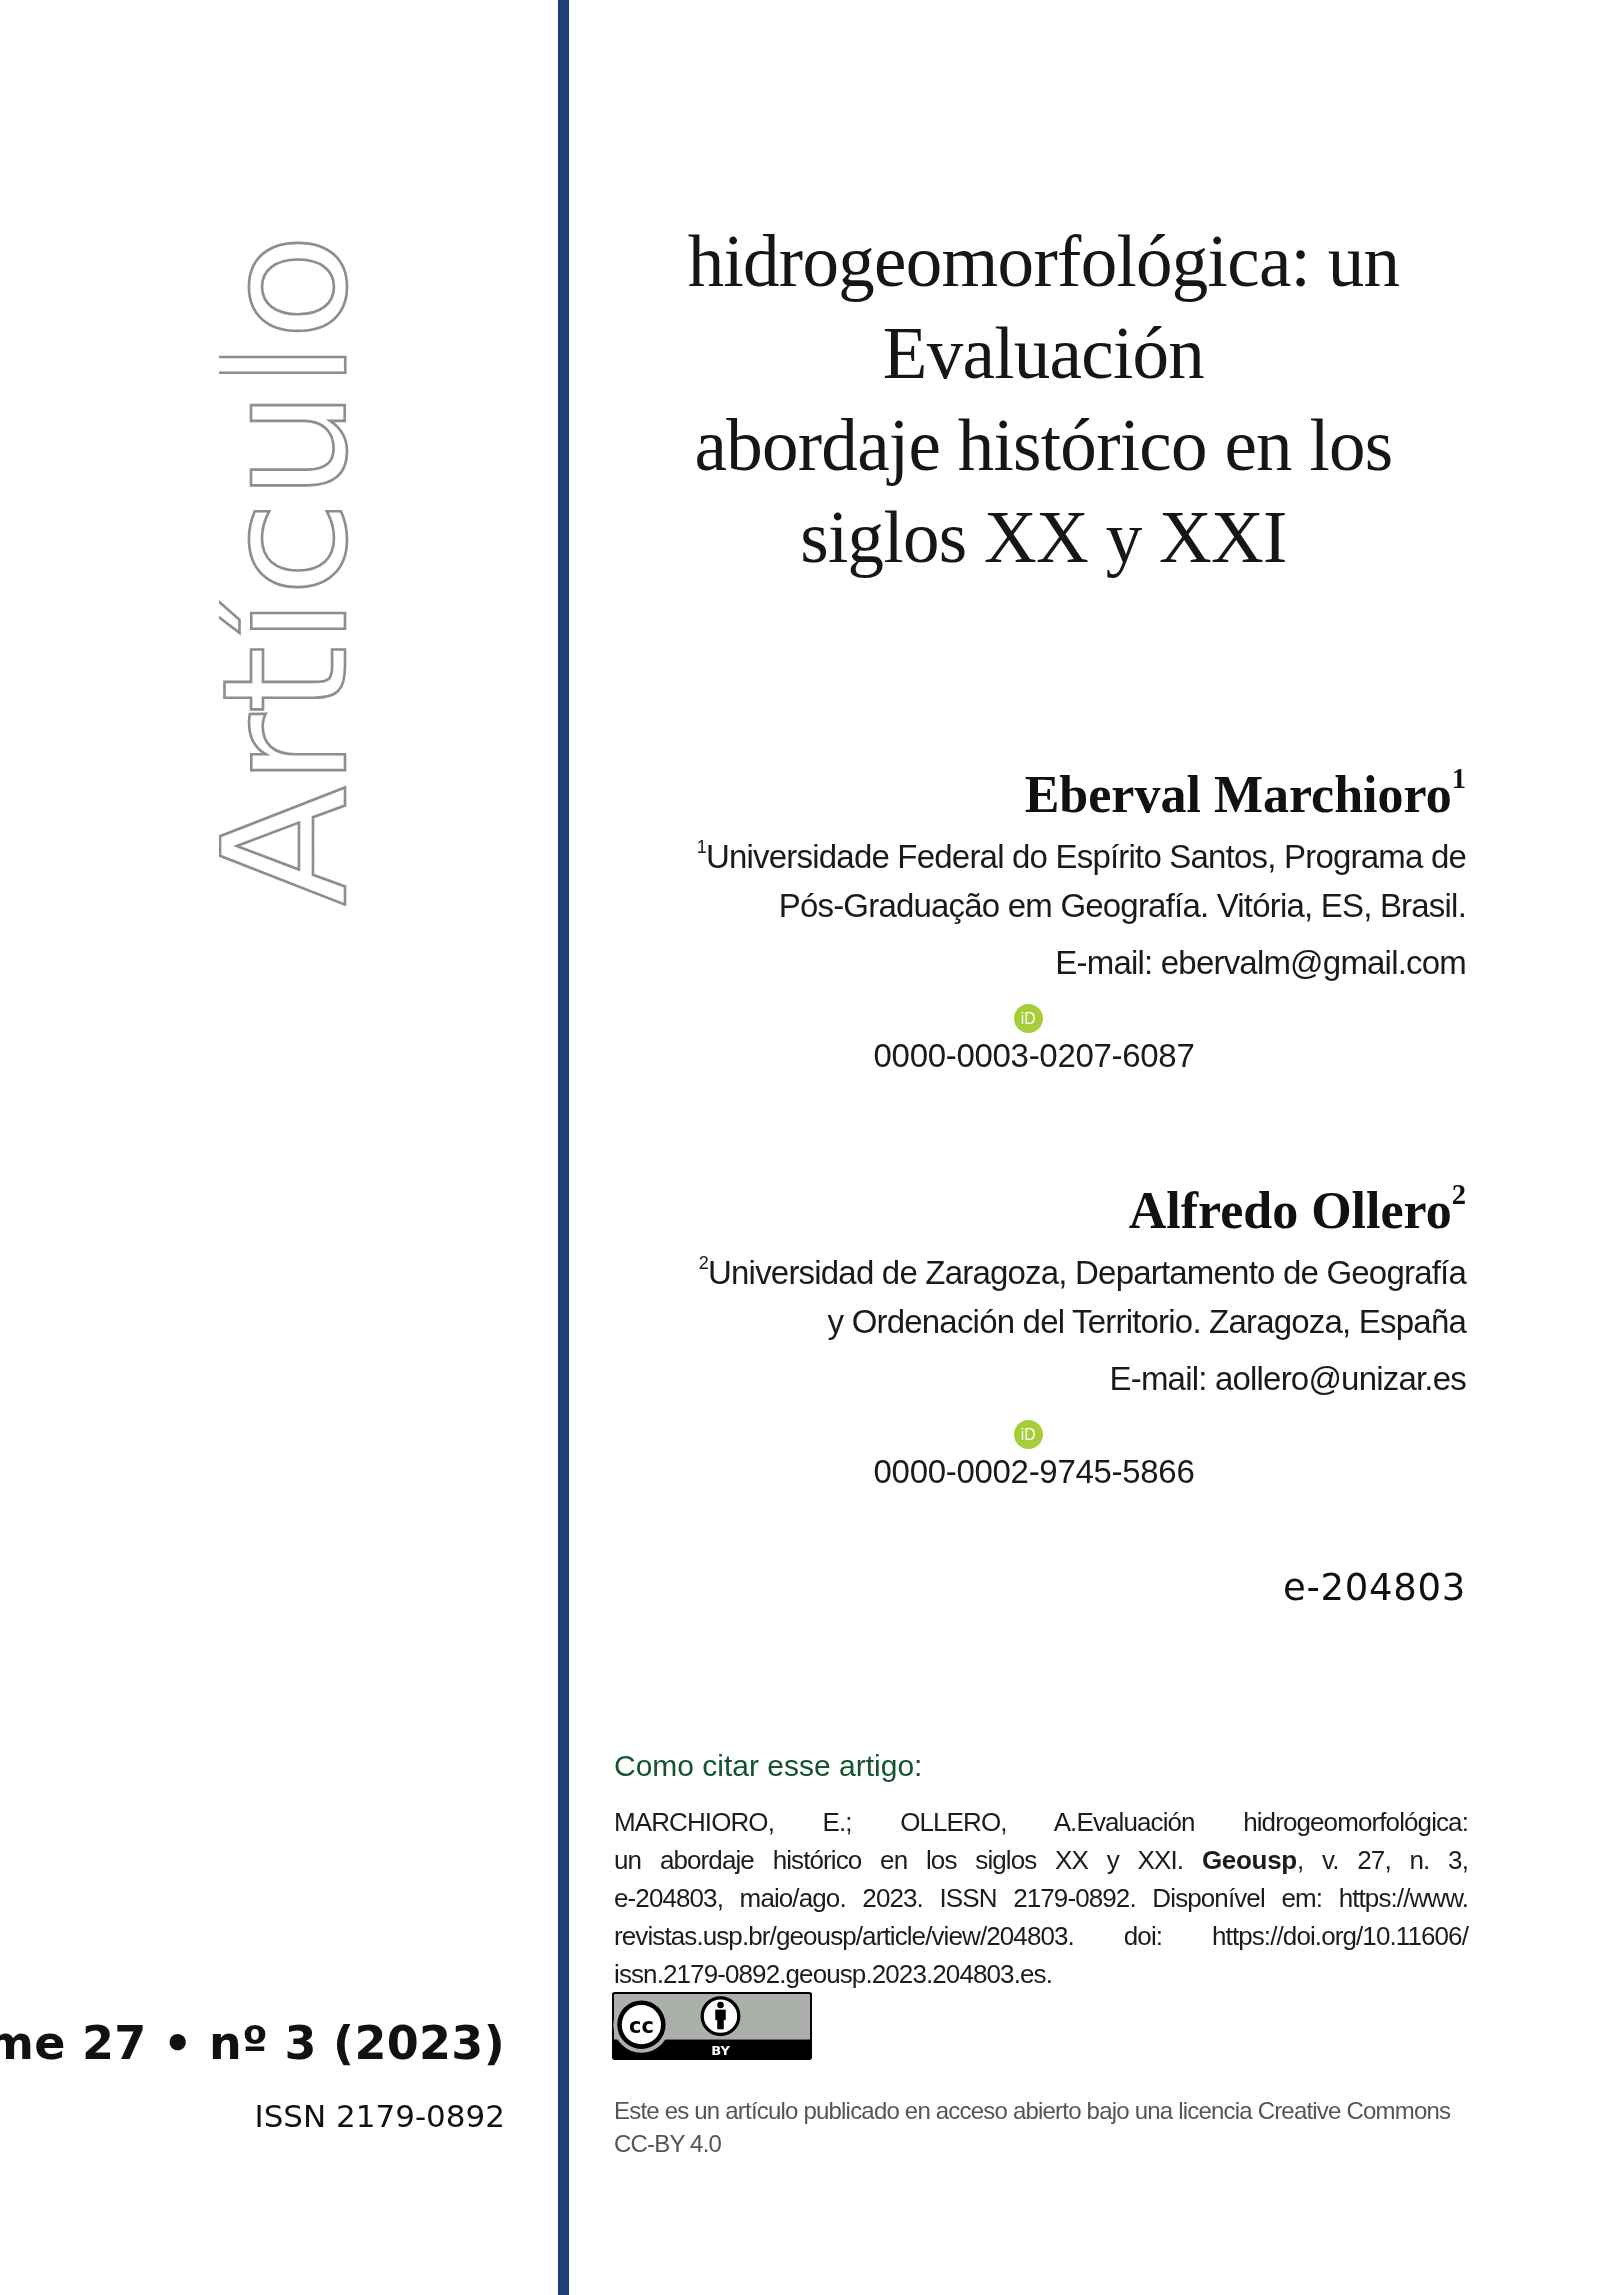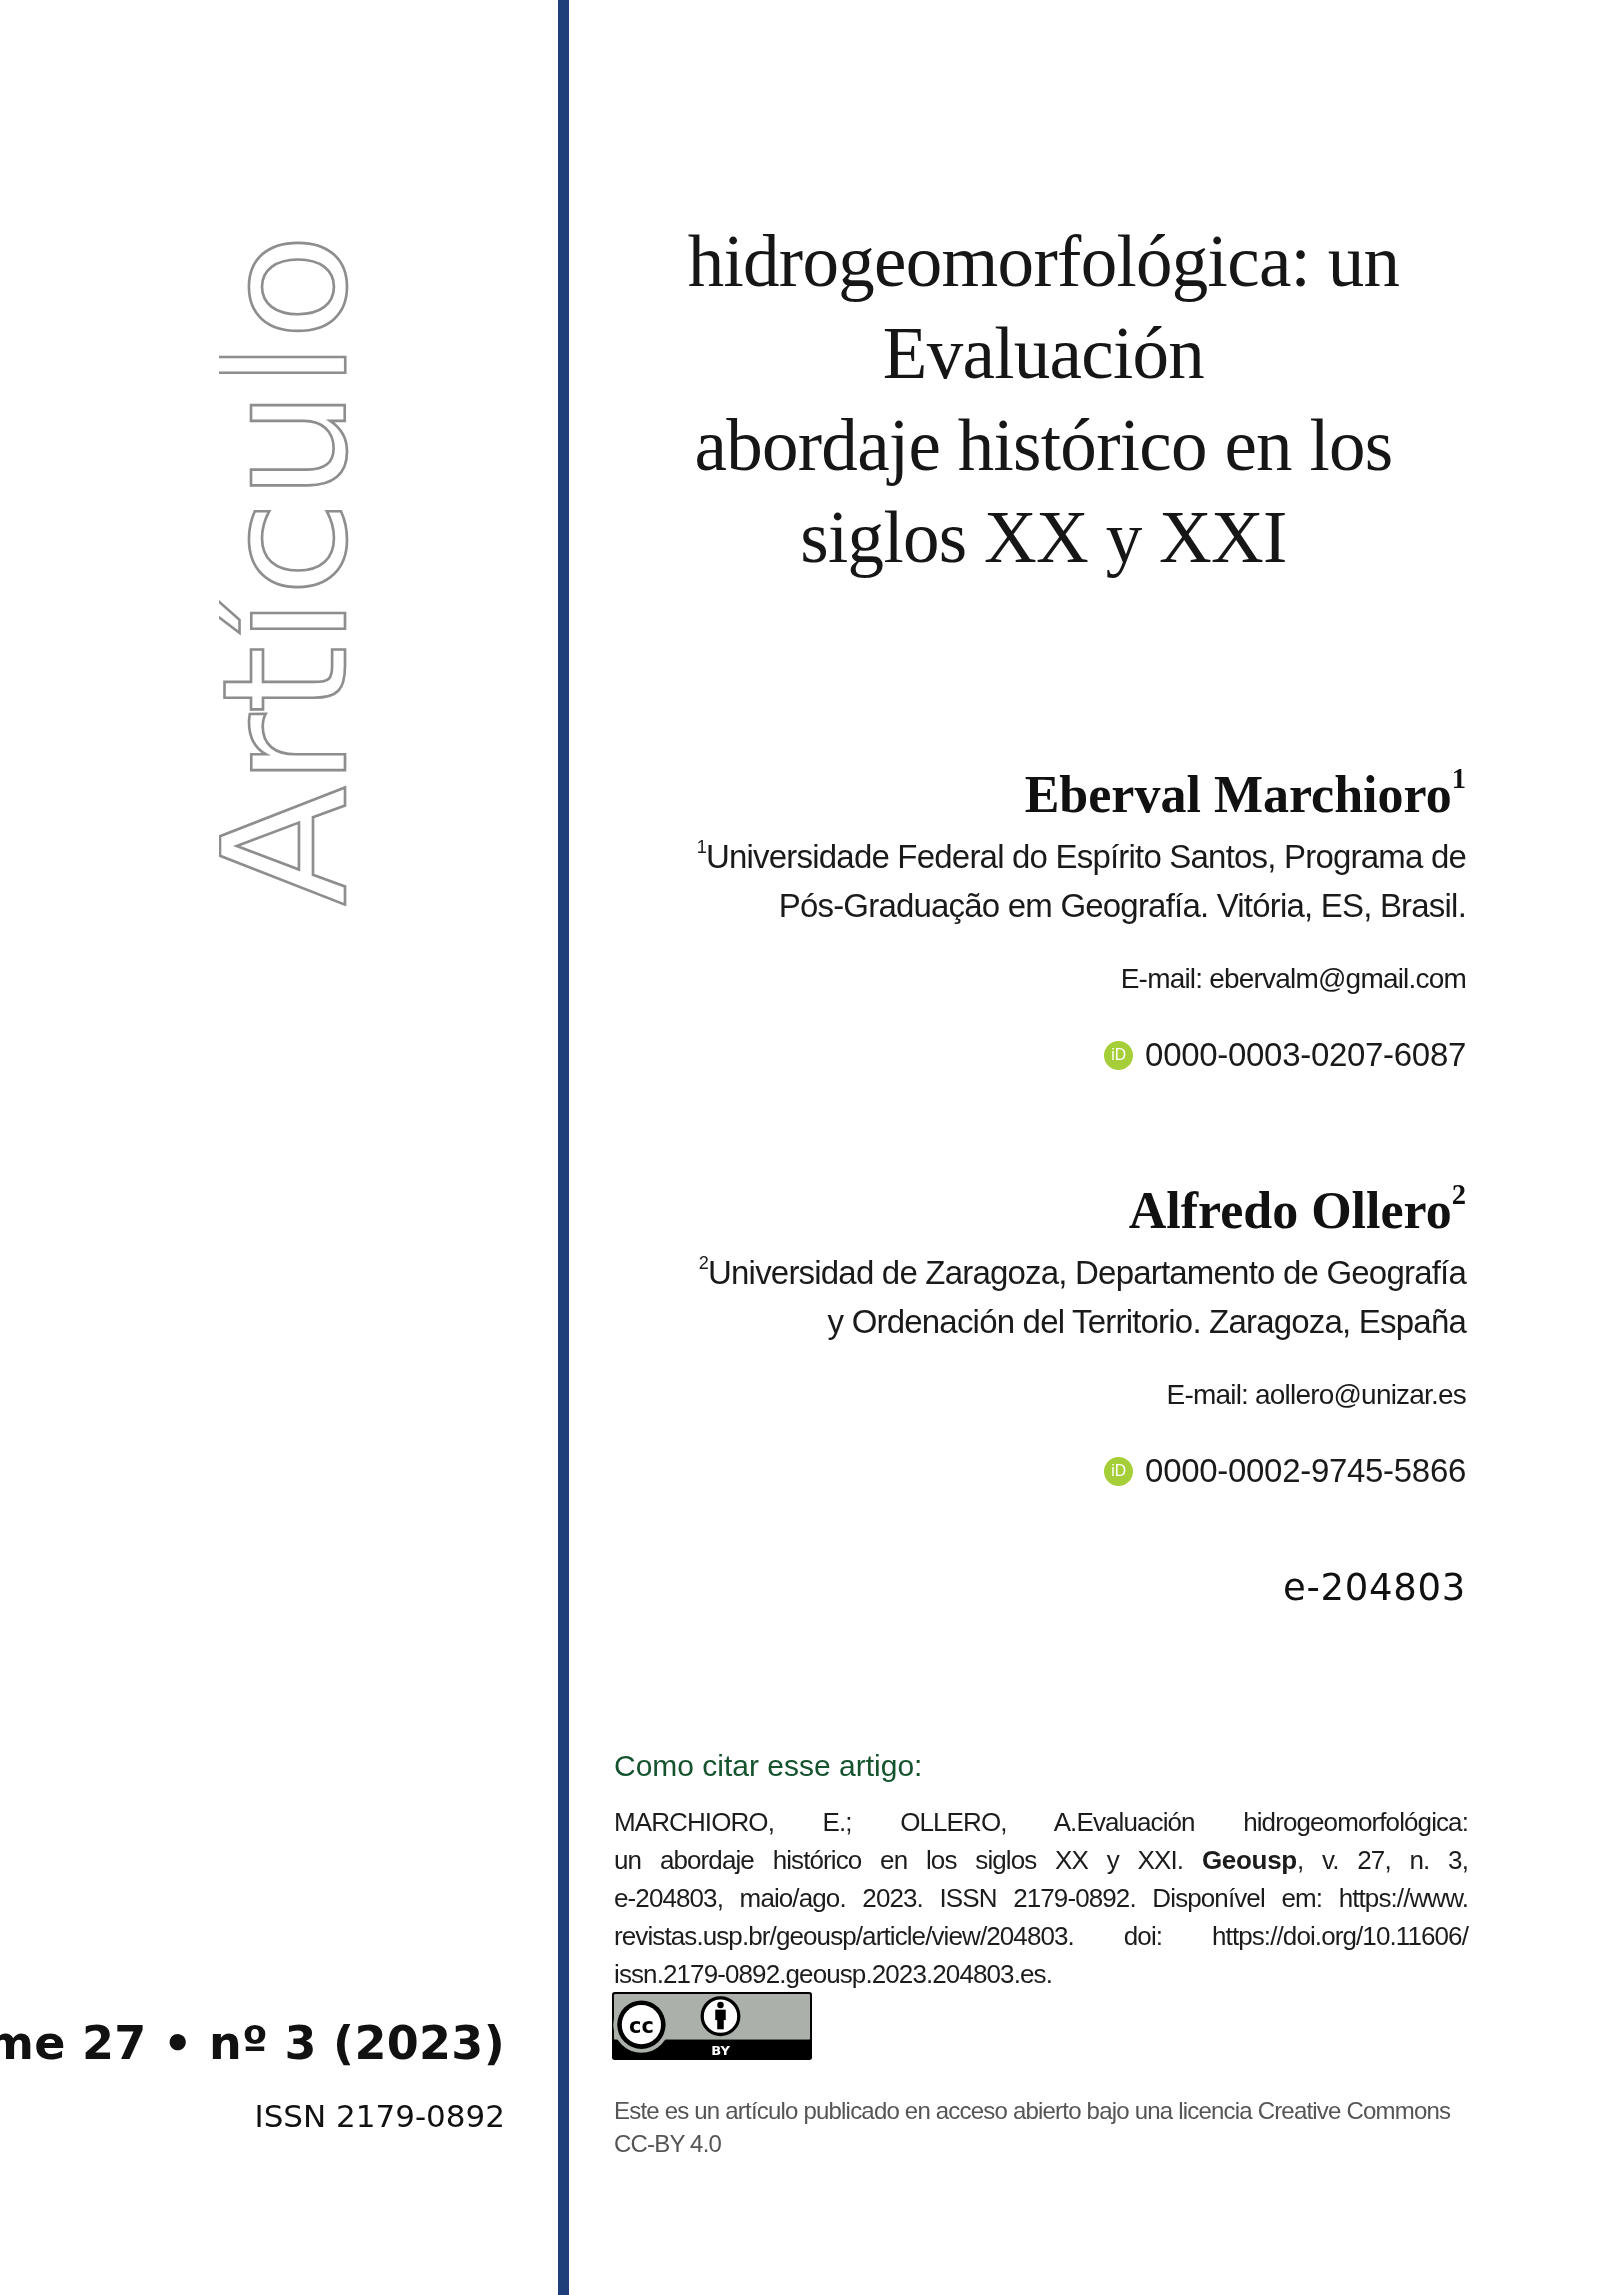--- a/index.html
+++ b/index.html
@@ -53,27 +53,27 @@
   }
   .author .name sup, .author .aff sup {
     font-size: 0.55em; vertical-align: 0.85em; line-height: 0;
   }
   .author .aff {
     font-size: 33px; line-height: 49px; margin-top: 14.4px;
     letter-spacing: -0.8px; font-weight: 300;
   }
   .author .aff .l { display: block; white-space: nowrap; }
   .author .email {
-    font-size: 28px; line-height: 46px; margin-top: 26px;
+    font-size: 33px; line-height: 46px; margin-top: 10px;
     letter-spacing: -0.8px;
   }
   .author .orcid {
-    font-size: 33px; line-height: 46px; margin-top: 30px;
+    font-size: 33px; line-height: 46px; margin-top: 18px;
     letter-spacing: -0.3px;
-    display: flex; justify-content: flex-end; align-items: center;
+    display: flex; justify-content: flex-end; align-items: center; flex-direction: column;
   }
   .orcid-icon {
     width: 29px; height: 29px; border-radius: 50%;
     background: #a6ce39; color: #ffffff;
     display: inline-flex; align-items: center; justify-content: center;
     font-family: "Liberation Sans", sans-serif; font-size: 15.7px; font-weight: 400;
     margin-right: 11.8px; letter-spacing: 0;
   }
 
   .article-id {

